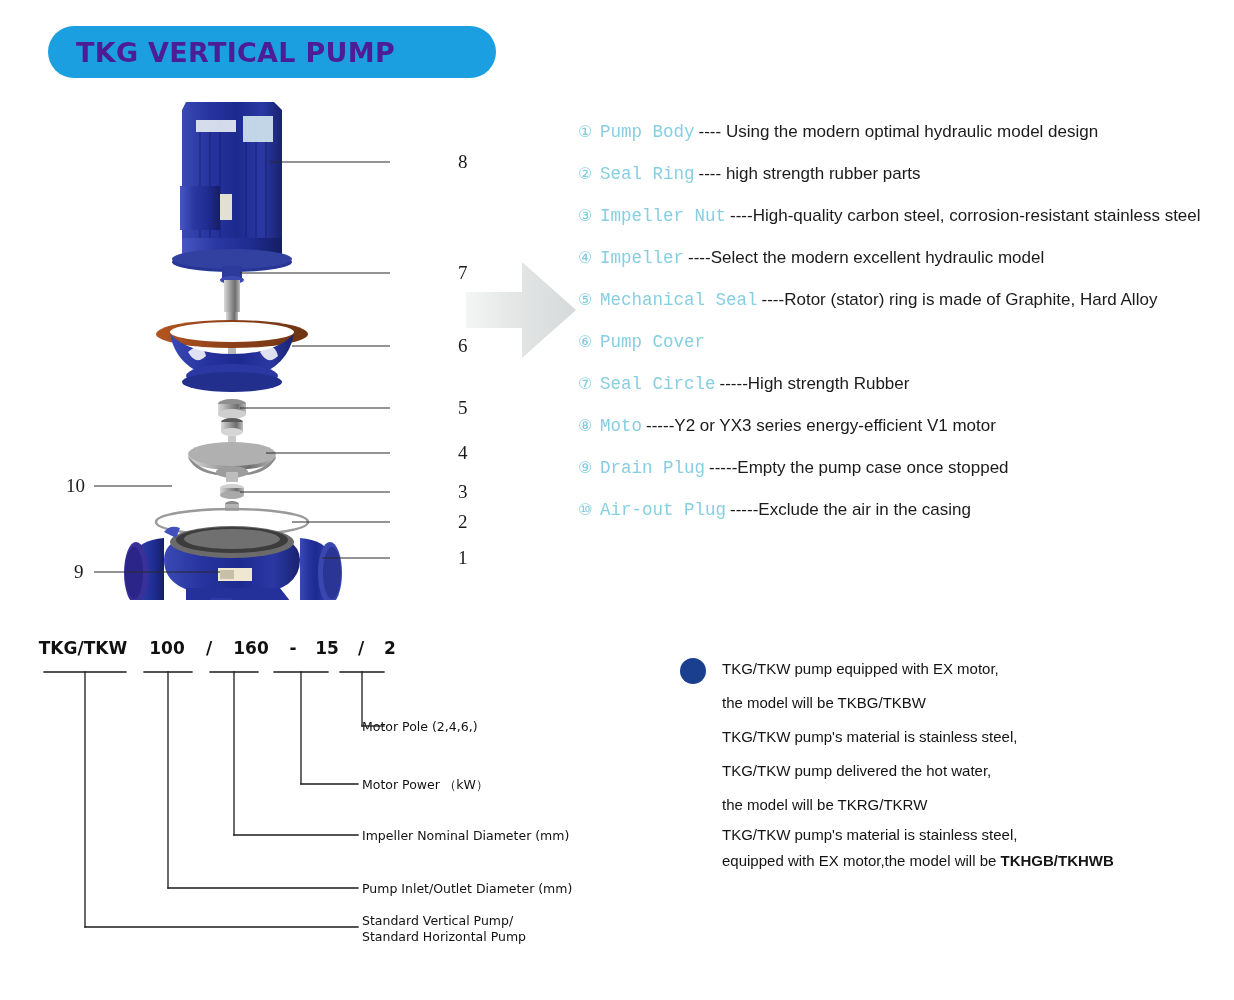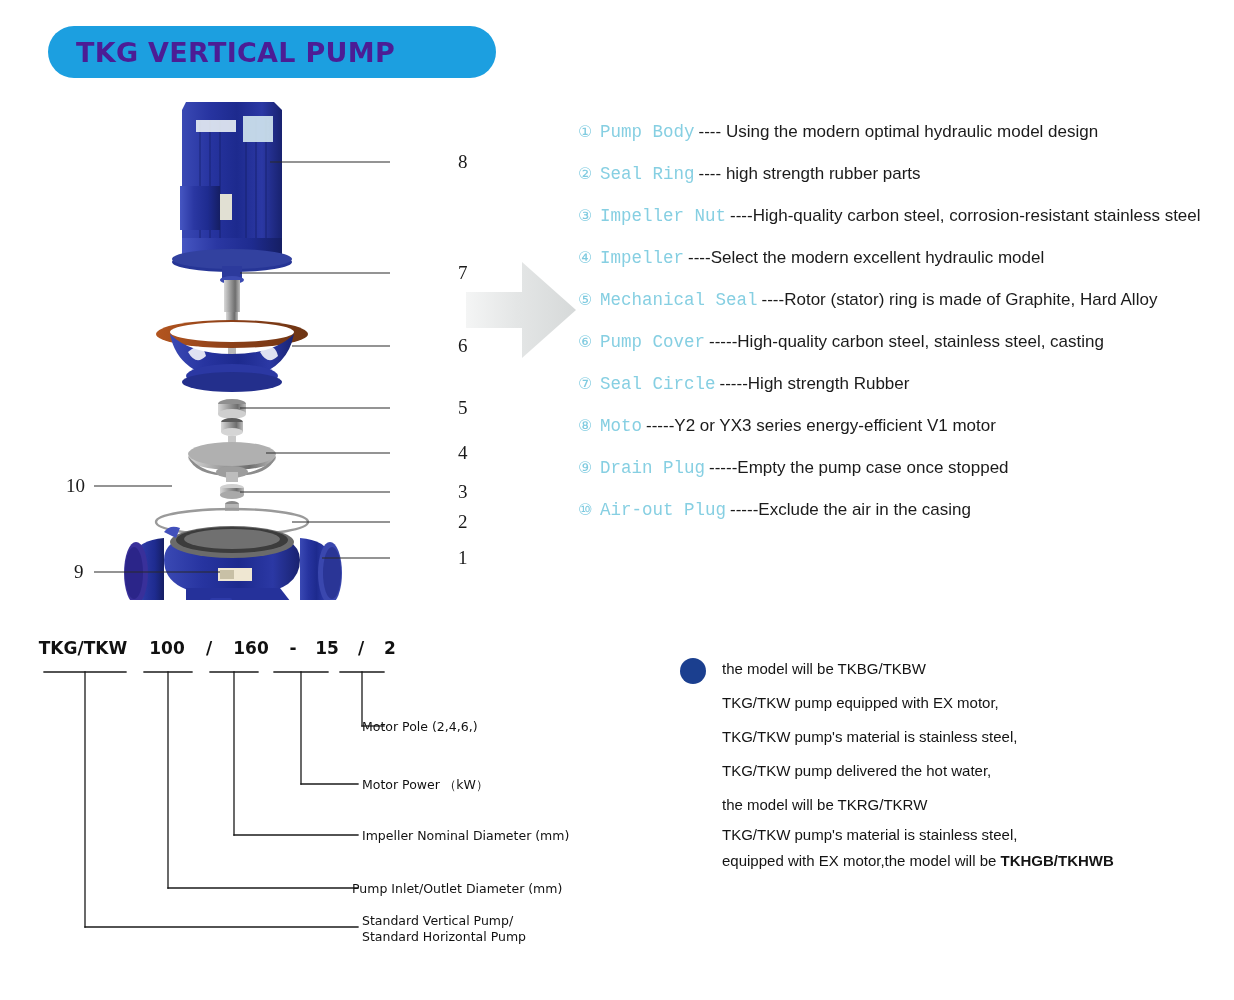--- a/index.html
+++ b/index.html
@@ -344,21 +344,20 @@
     <span class="legend-desc">----Select the modern excellent hydraulic model</span>
   </div>
   <div class="legend-row">
     <span class="legend-marker">⑤</span>
     <span class="legend-part">Mechanical Seal</span>
     <span class="legend-desc">----Rotor (stator) ring is made of Graphite, Hard Alloy</span>
   </div>
   <div class="legend-row">
     <span class="legend-marker">⑥</span>
     <span class="legend-part">Pump Cover</span>
-    <span class="legend-desc">-----High-quality carbon steel, stainless steel, casting</span>
   </div>
   <div class="legend-row">
     <span class="legend-marker">⑦</span>
     <span class="legend-part">Seal Circle</span>
     <span class="legend-desc">-----High strength Rubber</span>
   </div>
   <div class="legend-row">
     <span class="legend-marker">⑧</span>
     <span class="legend-part">Moto</span>
     <span class="legend-desc">-----Y2 or YX3 series energy-efficient V1 motor</span>
@@ -410,29 +409,29 @@
       <line x1="273" y1="154" x2="330" y2="154"></line>
 
       <line x1="334" y1="42" x2="334" y2="96"></line>
       <line x1="334" y1="96" x2="356" y2="96"></line>
     </g>
   </svg>
 
   <span class="nom-label" style="left:334px; top:89px;">Motor Pole (2,4,6,)</span>
   <span class="nom-label" style="left:334px; top:147px;">Motor Power （kW）</span>
   <span class="nom-label" style="left:334px; top:198px;">Impeller Nominal Diameter (mm)</span>
-  <span class="nom-label" style="left:324px; top:251px;">Pump Inlet/Outlet Diameter (mm)</span>
+  <span class="nom-label" style="left:334px; top:251px;">Pump Inlet/Outlet Diameter (mm)</span>
   <span class="nom-label" style="left:334px; top:283px;">Standard Vertical Pump/</span>
   <span class="nom-label" style="left:334px; top:299px;">Standard  Horizontal Pump</span>
 </div>
 
 <div id="variant-notes">
   <div id="variant-bullet"></div>
   <div id="variant-lines">
+    <div class="variant-line">TKG/TKW pump equipped with EX motor,</div>
     <div class="variant-line">the model will be TKBG/TKBW</div>
-    <div class="variant-line">TKG/TKW pump equipped with EX motor,</div>
     <div class="variant-line">TKG/TKW pump's material is stainless steel,</div>
     <div class="variant-line">TKG/TKW pump delivered the hot water,</div>
     <div class="variant-line">the model will be TKRG/TKRW</div>
     <div class="variant-line tight">TKG/TKW pump's material is stainless steel,</div>
     <div class="variant-line tight"><span>equipped with EX motor,the model will be </span><b>TKHGB/TKHWB</b></div>
   </div>
 </div>
 
 </body></html>

